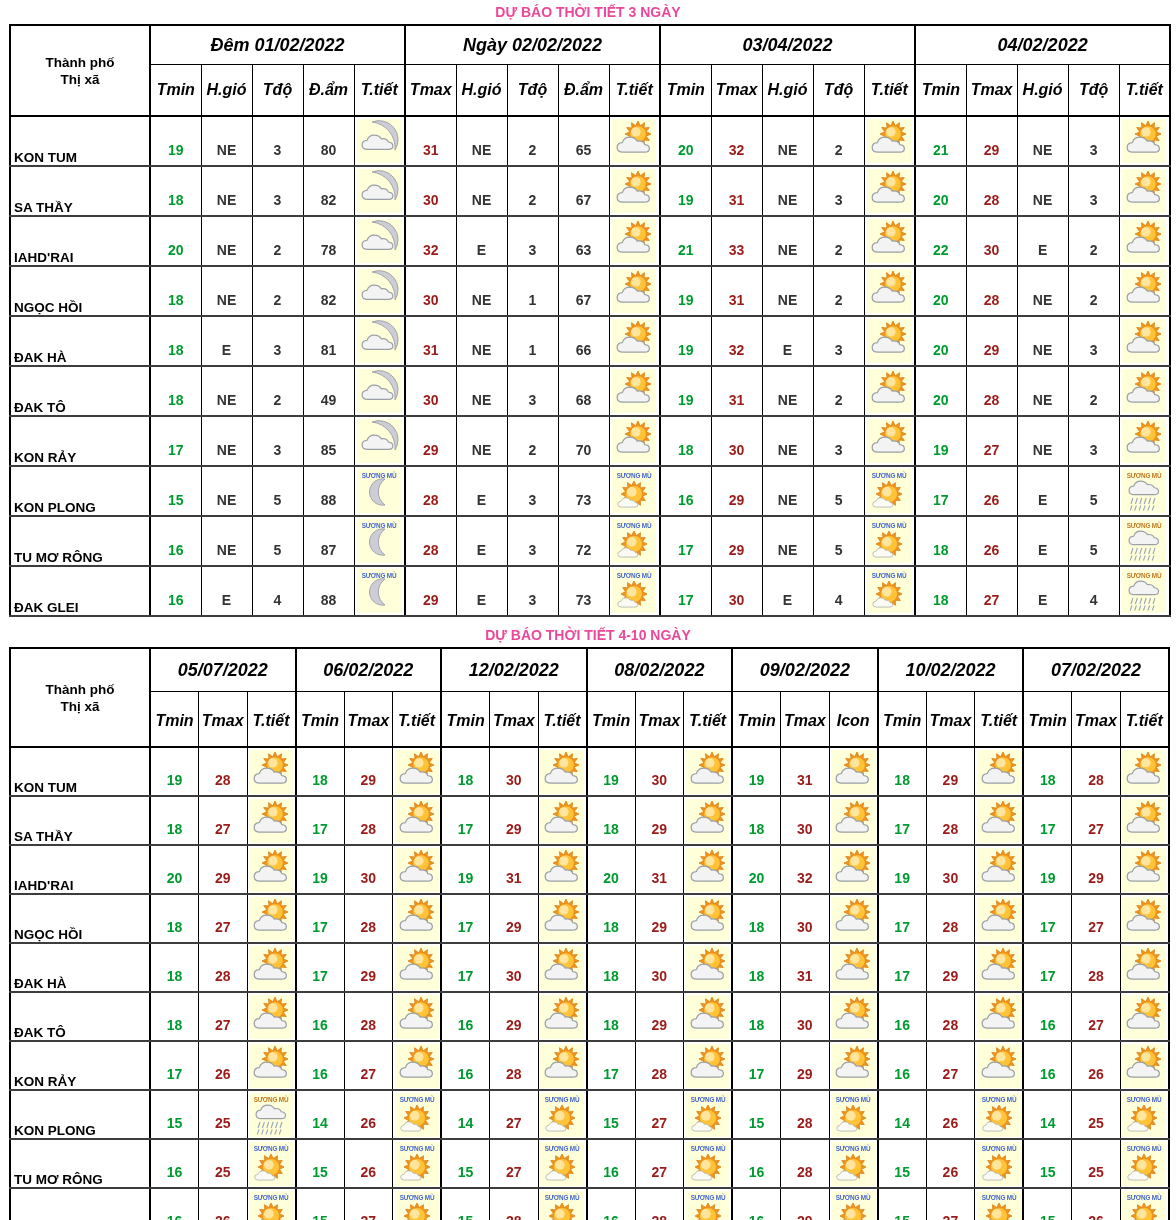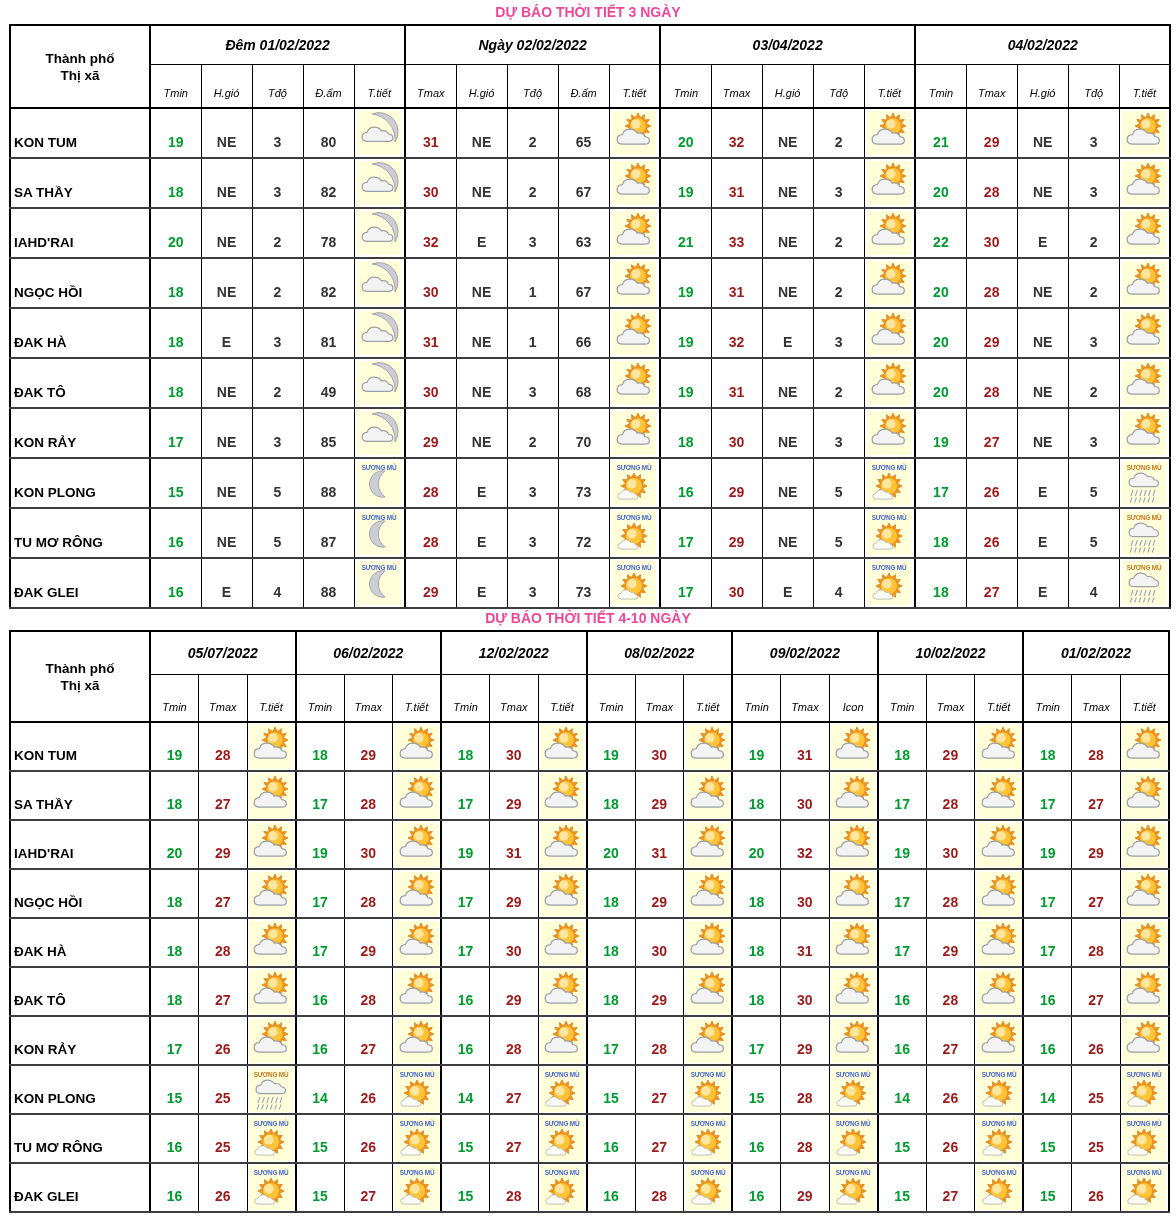--- a/index.html
+++ b/index.html
@@ -1,31 +1,31 @@
 <!DOCTYPE html>
 <html><head>
 <meta charset="utf-8">
 <style>
   html,body{margin:0;padding:0;background:#fff;}
   body{width:1176px;height:1220px;font-family:"Liberation Sans", sans-serif;overflow:hidden;}
   .page{padding:3px 9px 0 9px;}
   .tbl-title{text-align:center;font-weight:bold;font-size:14px;color:#ec4899;height:18px;line-height:18px;margin-bottom:3px;}
-  .tbl-title.second{margin-top:0;}
+  .tbl-title.second{margin-top:9px;}
   table{border-collapse:collapse;table-layout:fixed;width:1158px;border:2px solid #000;}
   th,td{padding:0;text-align:center;overflow:hidden;}
   th{border:1px solid #000;}
   td{border-left:1px solid #000;border-right:1px solid #000;border-top:2px solid #3d3d3d;border-bottom:2px solid #3d3d3d;}
   .gl{border-left:2px solid #000 !important;}
   .gr{border-right:2px solid #000 !important;}
   .corner{font-weight:bold;font-size:13.5px;border-right:2px solid #000;border-bottom:2px solid #000;line-height:17px;}
-  .grp{font-weight:bold;font-style:italic;font-size:14px;border-left:2px solid #000;border-right:2px solid #000;}
-  .sub{font-weight:normal;font-style:italic;font-size:11px;border-bottom:2px solid #000;vertical-align:bottom;padding-bottom:8px;}
+  .grp{font-weight:bold;font-style:italic;font-size:18px;border-left:2px solid #000;border-right:2px solid #000;}
+  .sub{font-weight:bold;font-style:italic;font-size:16px;border-bottom:2px solid #000;vertical-align:bottom;padding-bottom:16px;}
   #t1 .grp-row th{height:38px;} #t1 .sub-row th{height:34px;} #t1 tbody tr{height:50px;}
   #t2 .grp-row th{height:42px;} #t2 .sub-row th{height:38px;} #t2 tbody tr{height:49px;}
-  .city{font-weight:bold;font-size:13.5px;color:#000;text-align:left;padding-left:3px;vertical-align:bottom;padding-bottom:7px;border-right:2px solid #000;}
+  .city{font-weight:bold;font-size:13.5px;color:#000;text-align:left;padding-left:3px;vertical-align:bottom;border-right:2px solid #000;}
   .val{font-weight:bold;font-size:14px;vertical-align:bottom;padding-bottom:7px;}
   .v-min{color:#009b30;}
   .v-max{color:#9b1b1b;}
   .v-plain{color:#333333;}
   .icn{vertical-align:middle;line-height:0;}
   .icn svg{display:inline-block;}
 </style>
 </head>
 <body>
 
@@ -683,21 +683,21 @@
       </colgroup>
       <thead>
         <tr class="grp-row">
           <th class="corner" rowspan="2">Thành phố<br>Thị xã</th>
           <th class="grp" colspan="3">05/07/2022</th>
           <th class="grp" colspan="3">06/02/2022</th>
           <th class="grp" colspan="3">12/02/2022</th>
           <th class="grp" colspan="3">08/02/2022</th>
           <th class="grp" colspan="3">09/02/2022</th>
           <th class="grp" colspan="3">10/02/2022</th>
-          <th class="grp" colspan="3">01/02/2022</th>
+          <th class="grp" colspan="3">07/02/2022</th>
         </tr>
         <tr class="sub-row">
           <th class="sub gl">Tmin</th>
           <th class="sub">Tmax</th>
           <th class="sub gr">T.tiết</th>
           <th class="sub gl">Tmin</th>
           <th class="sub">Tmax</th>
           <th class="sub gr">T.tiết</th>
           <th class="sub gl">Tmin</th>
           <th class="sub">Tmax</th>

